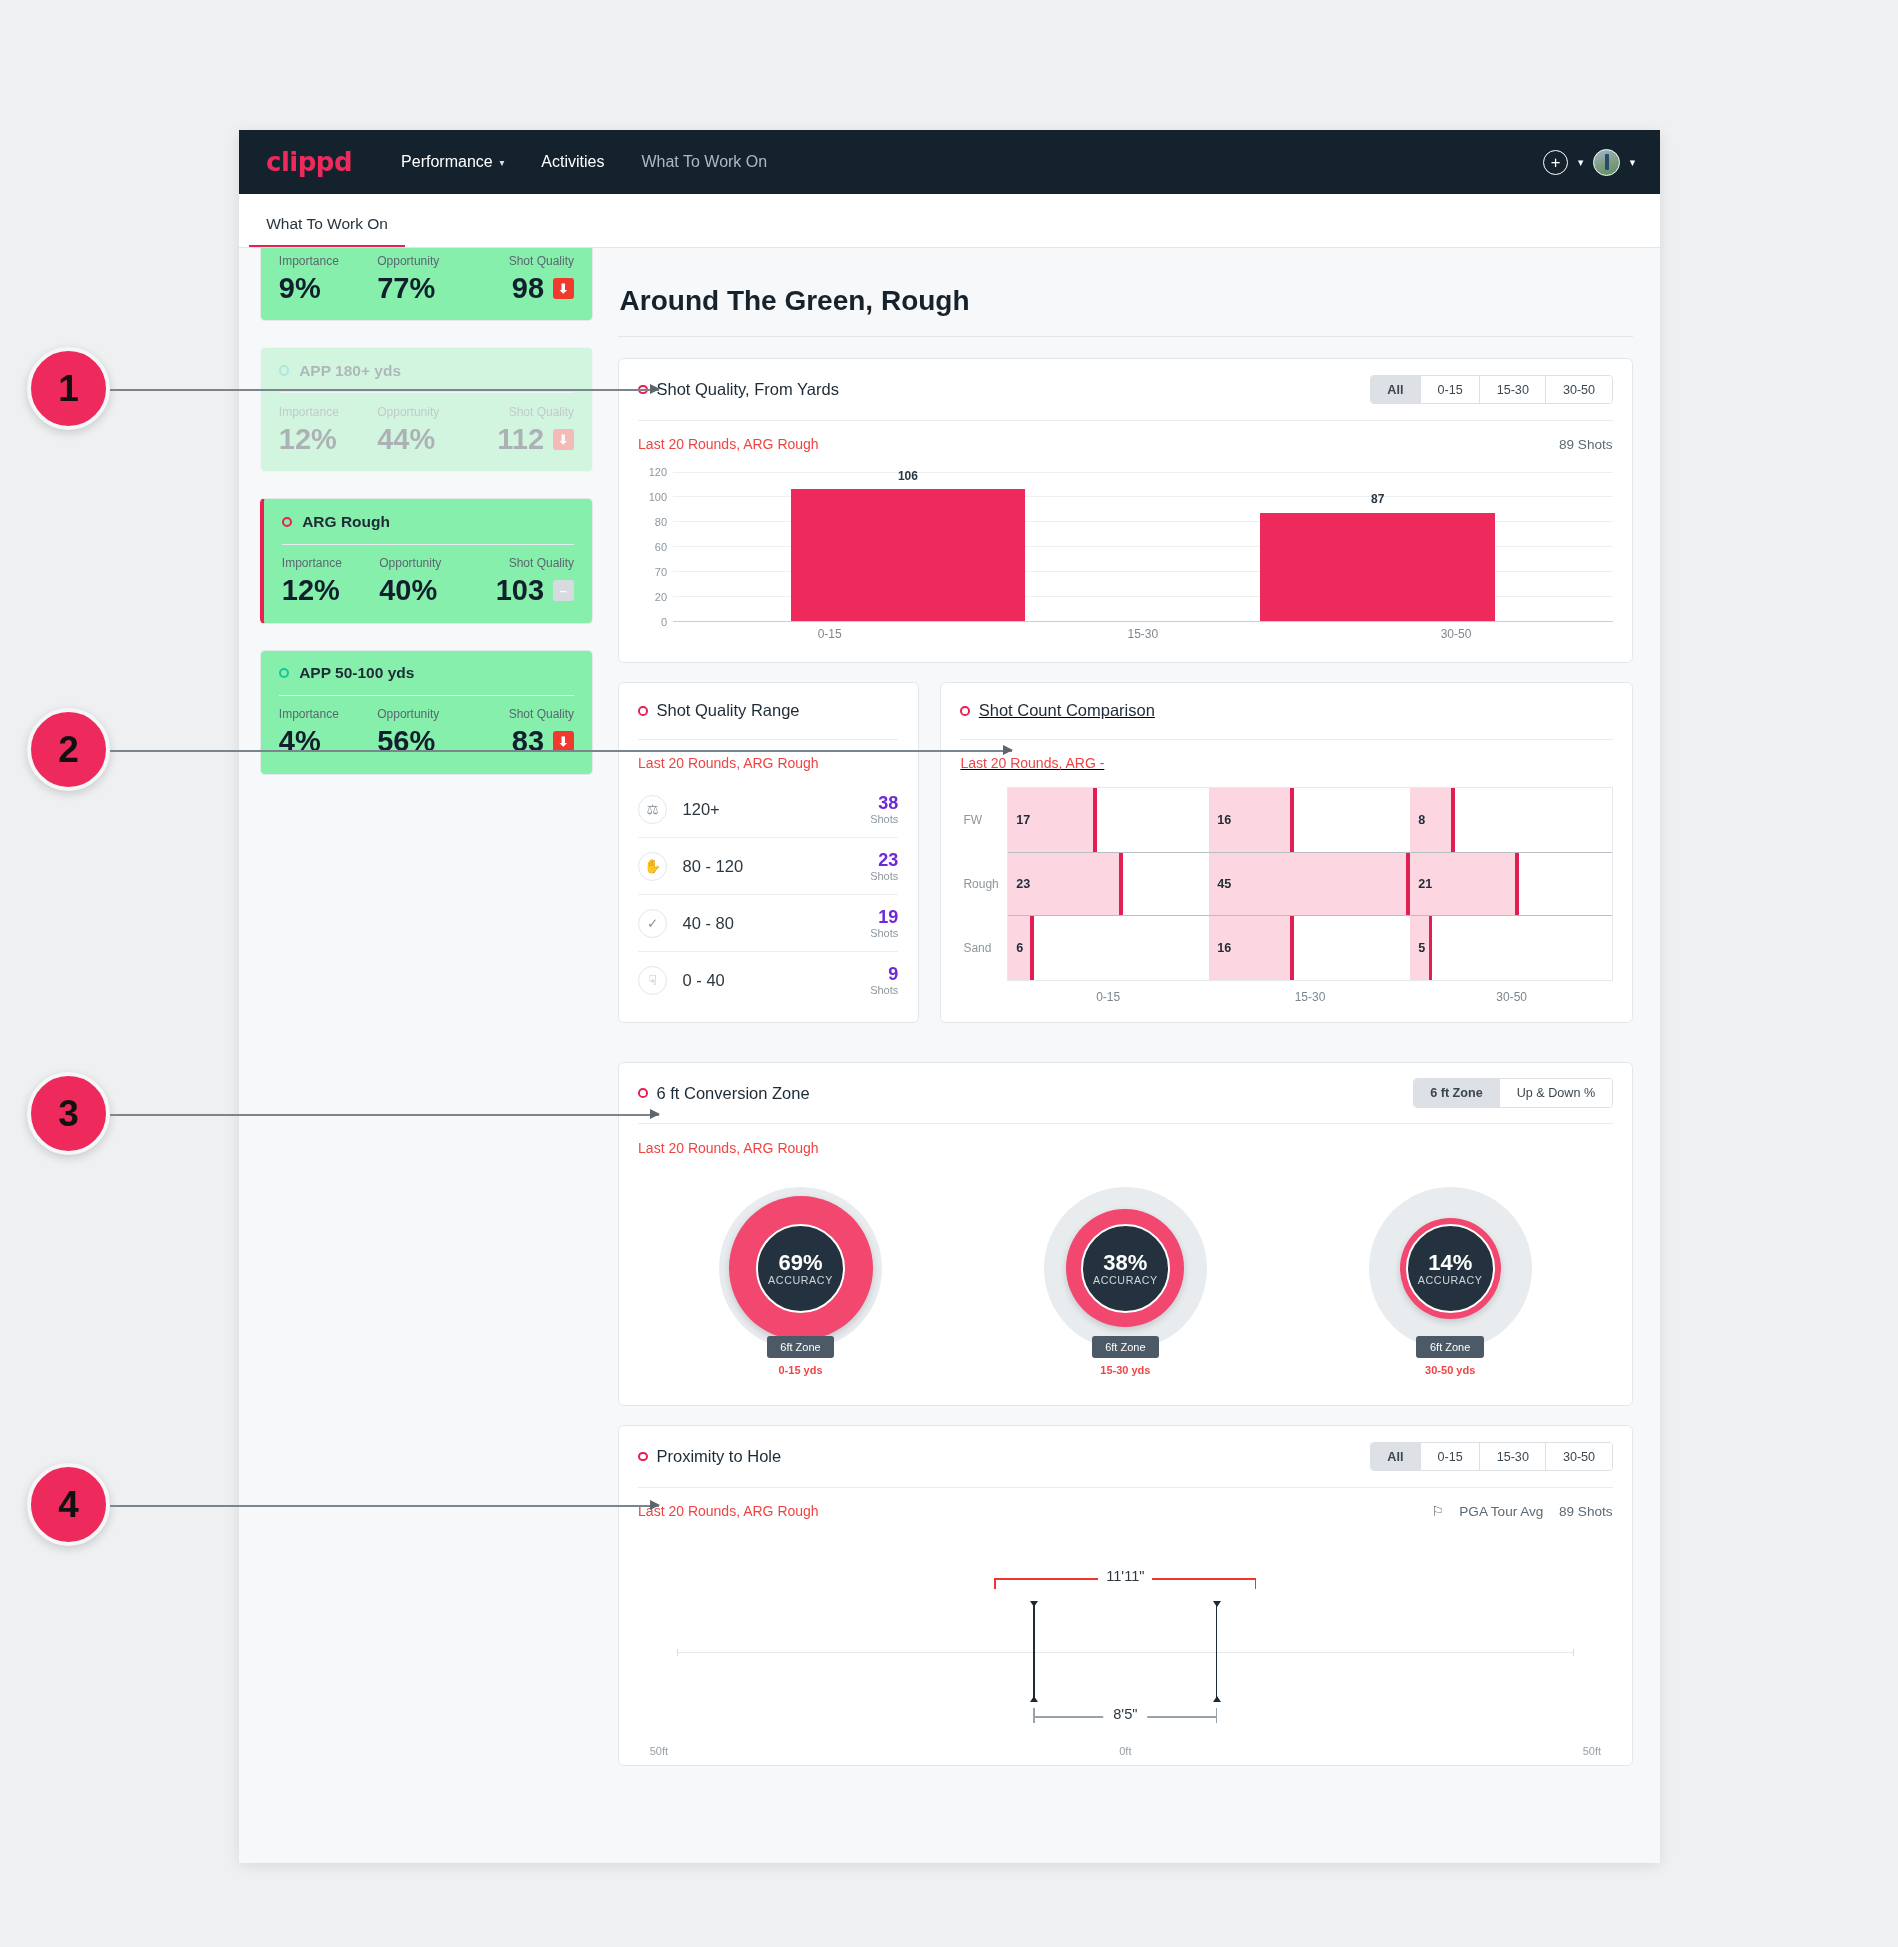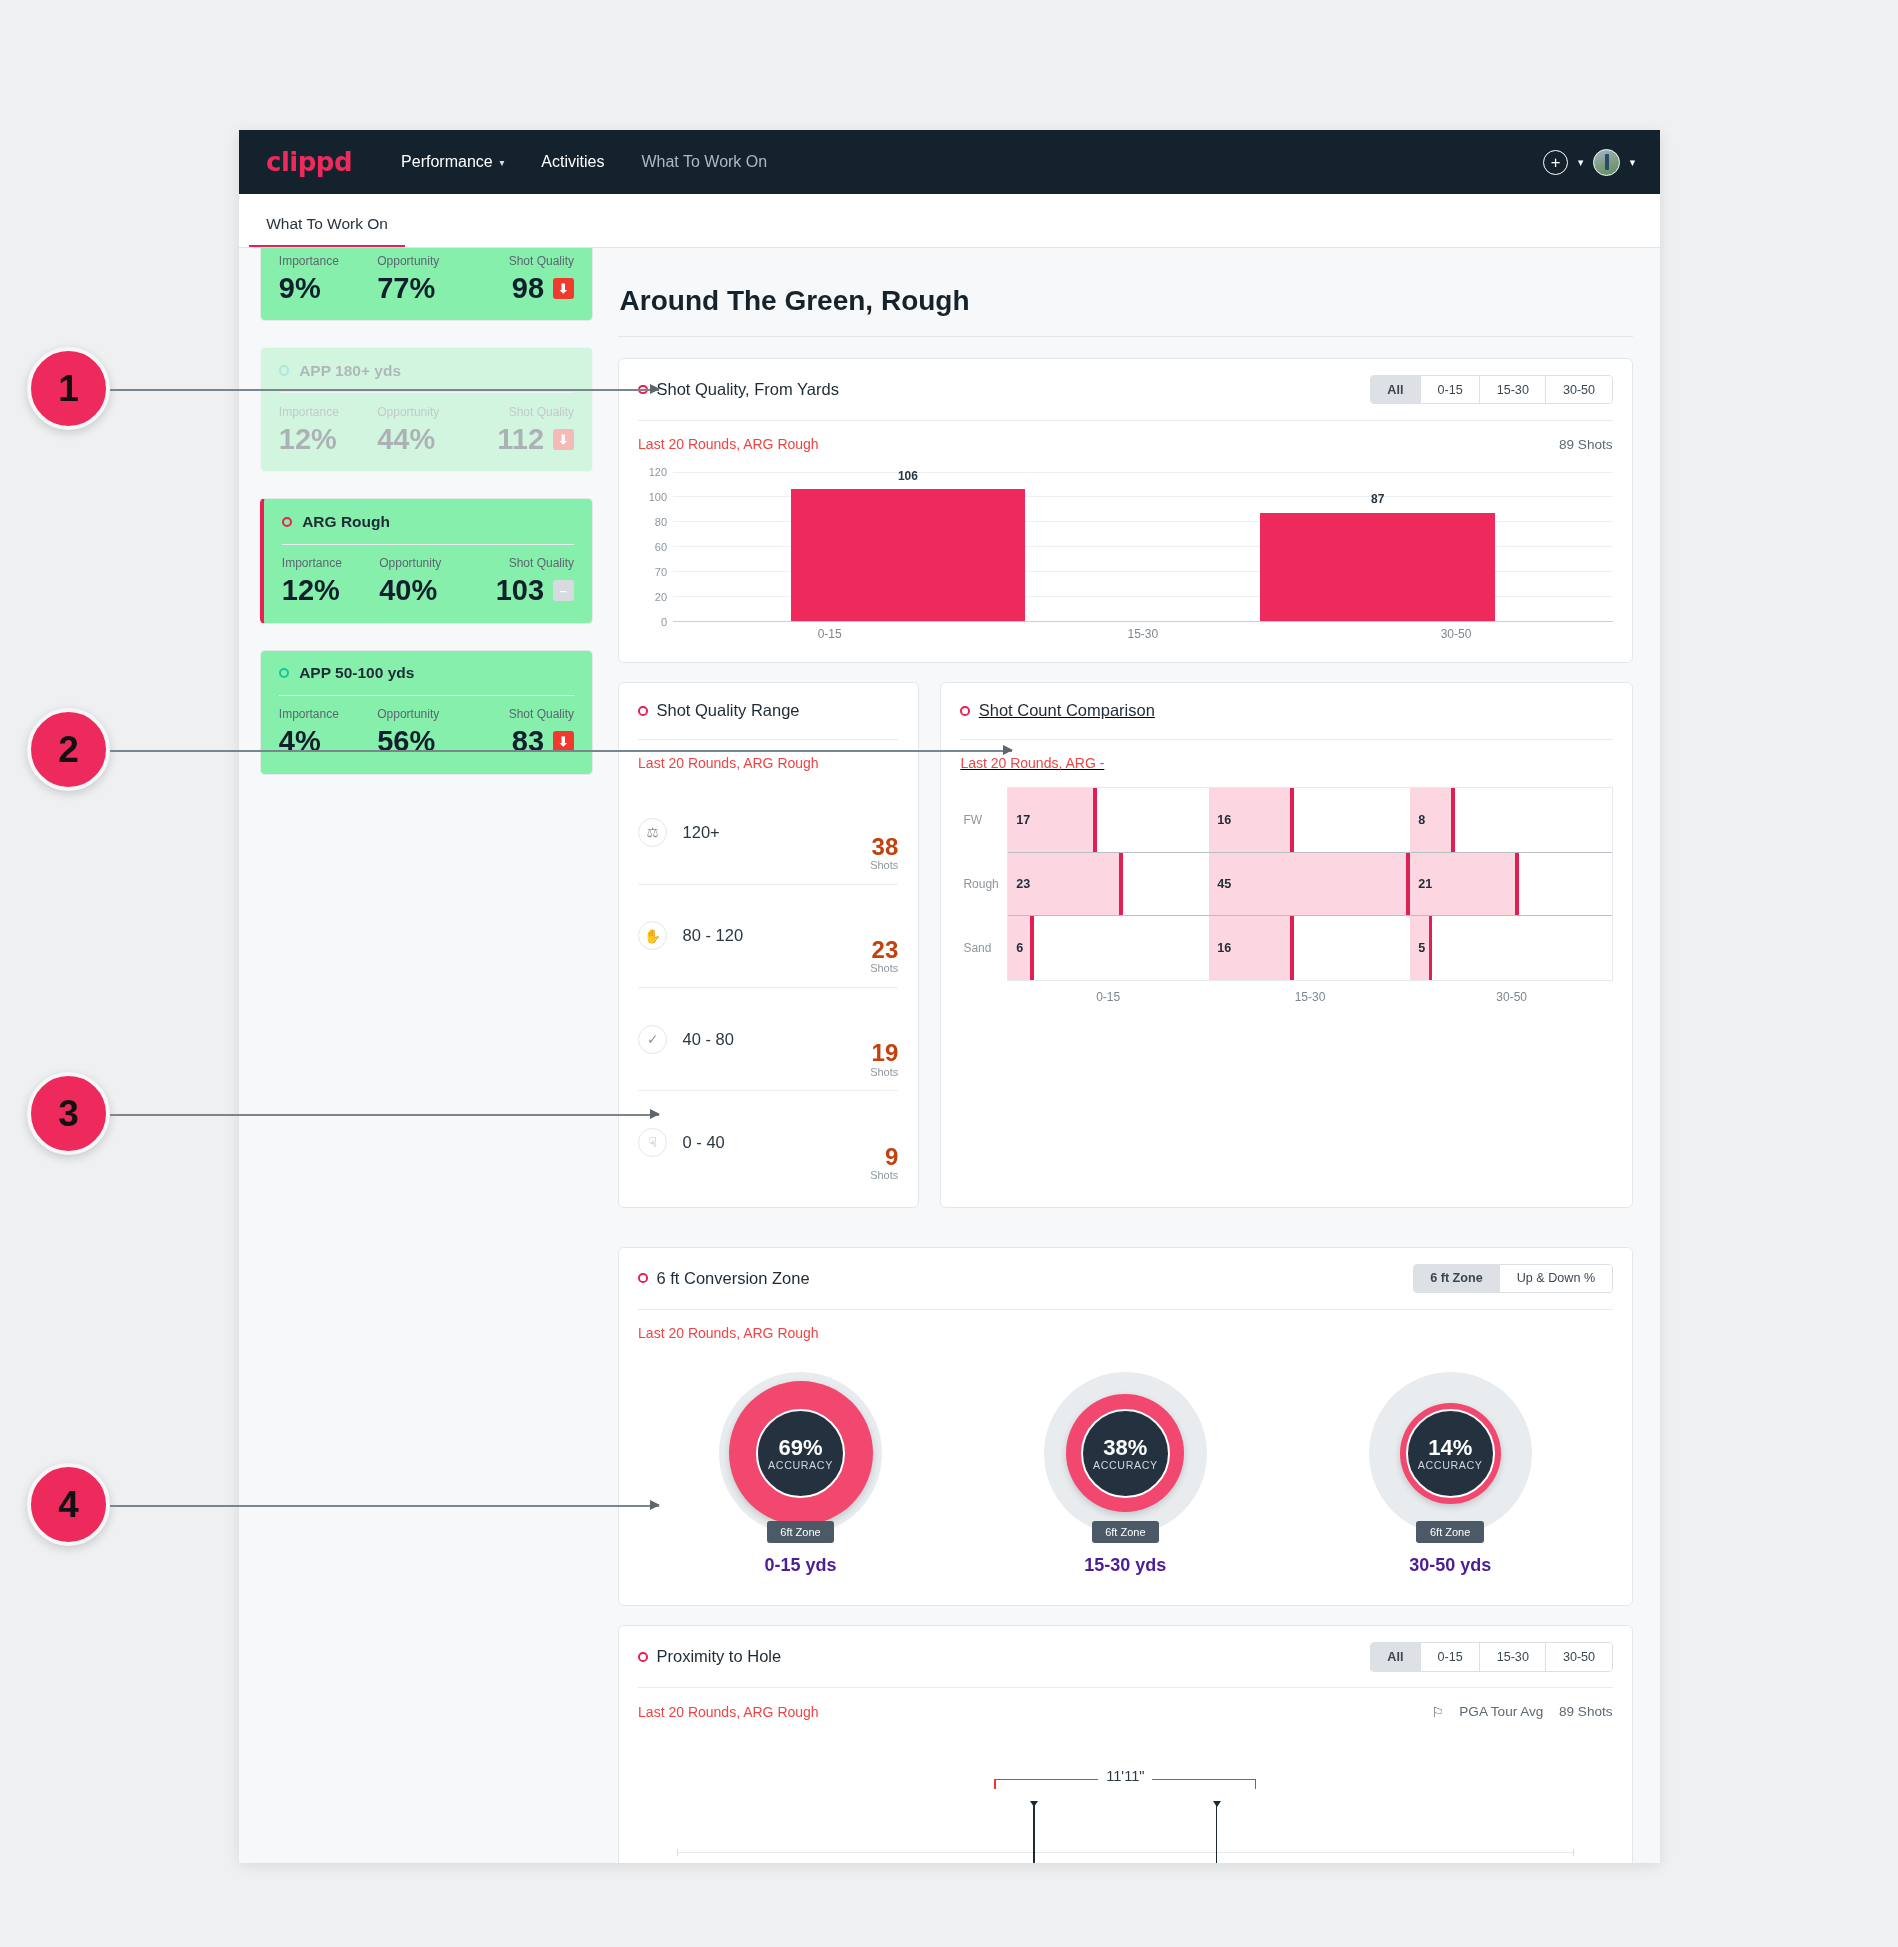--- a/index.html
+++ b/index.html
@@ -143,21 +143,21 @@
 
   .qr-list { padding: 3.9px 19.4px 13.6px 19.4px; }
   .qr-item { display:flex; align-items:center; padding: 12.6px 0; border-bottom:1px solid #eceef0; }
   .qr-item:last-child { border-bottom:none; }
   .qr-icon {
     width: 29px; height:29px; border-radius:50%; border:1px solid #e3e6e9;
     display:flex; align-items:center; justify-content:center; color:#8c959b; font-size:13.6px; flex:none;
   }
   .qr-name { margin-left: 15.5px; font-size: 16.5px; color:#2b3views; color:#2b3841; }
   .qr-right { margin-left:auto; text-align:right; }
-  .qr-num { font-size: 24px; font-weight:700; color:#c2410c; line-height:1.05;margin-top:40px; }
+  .qr-num { font-size: 18px; font-weight:700; color:#6d28d9; line-height:1.05; }
   .qr-shots { font-size: 11px; color:#8e979e; }
 
   
   .scc { padding: 9.7px 19.4px 9.7px 19.4px; }
   .scc-grid { position:relative; height: 194px; margin-left: 47px; border:1px solid #e6e9ec; }
   .scc-rowband { position:absolute; left:0; right:0; height: 33.333%; }
   .scc-rowband.mid { border-top:1px solid #b9bec4; border-bottom:1px solid #b9bec4; top:33.333%; }
   .scc-label { position:absolute; left:-45px; font-size:12px; color:#8d979e; transform: translateY(-50%); }
   .scc-cellgroup { position:absolute; top:0; bottom:0; }
   .scc-fill { position:absolute; top:0; bottom:0; background:#fcd6e0; }
@@ -181,21 +181,21 @@
   .donut-core {
     width: 89px; height:89px; border-radius:50%; background:#23323e; border:2.9px solid #fff;
     display:flex; flex-direction:column; align-items:center; justify-content:center;
   }
   .donut-pct { color:#fff; font-size: 22px; font-weight:700; line-height:1.05; }
   .donut-acc { color:#cfd5da; font-size: 10.7px; letter-spacing:0.6px; }
   .zone-chip {
     background:#4b5a66; color:#fff; font-size:11px; border-radius:2.9px;
     padding: 4.9px 13.6px; margin-top:-13.6px; position:relative; z-index:2;
   }
-  .donut-cap { margin-top: 12px; font-size:18px; font-weight:700; color:#4c1d95; }
+  .donut-cap { margin-top: 6px; font-size:11px; font-weight:700; color:#ef4444; }
 
   
   .prox { position:relative; height: 228px; margin: 11.6px 19.4px 0 19.4px; }
   .prox-axis { position:absolute; left:39px; right:39px; top:115px; height:1px; background:#e6e9ec; }
   .prox-axis::before, .prox-axis::after{
     content:""; position:absolute; top:-2.9px; width:1px; height:6.8px; background:#d7dbdf;
   }
   .prox-axis::before { left:0; } .prox-axis::after { right:0; }
   .prox-box {
     position:absolute; left:50%; transform:translateX(-50%); top:58px;

